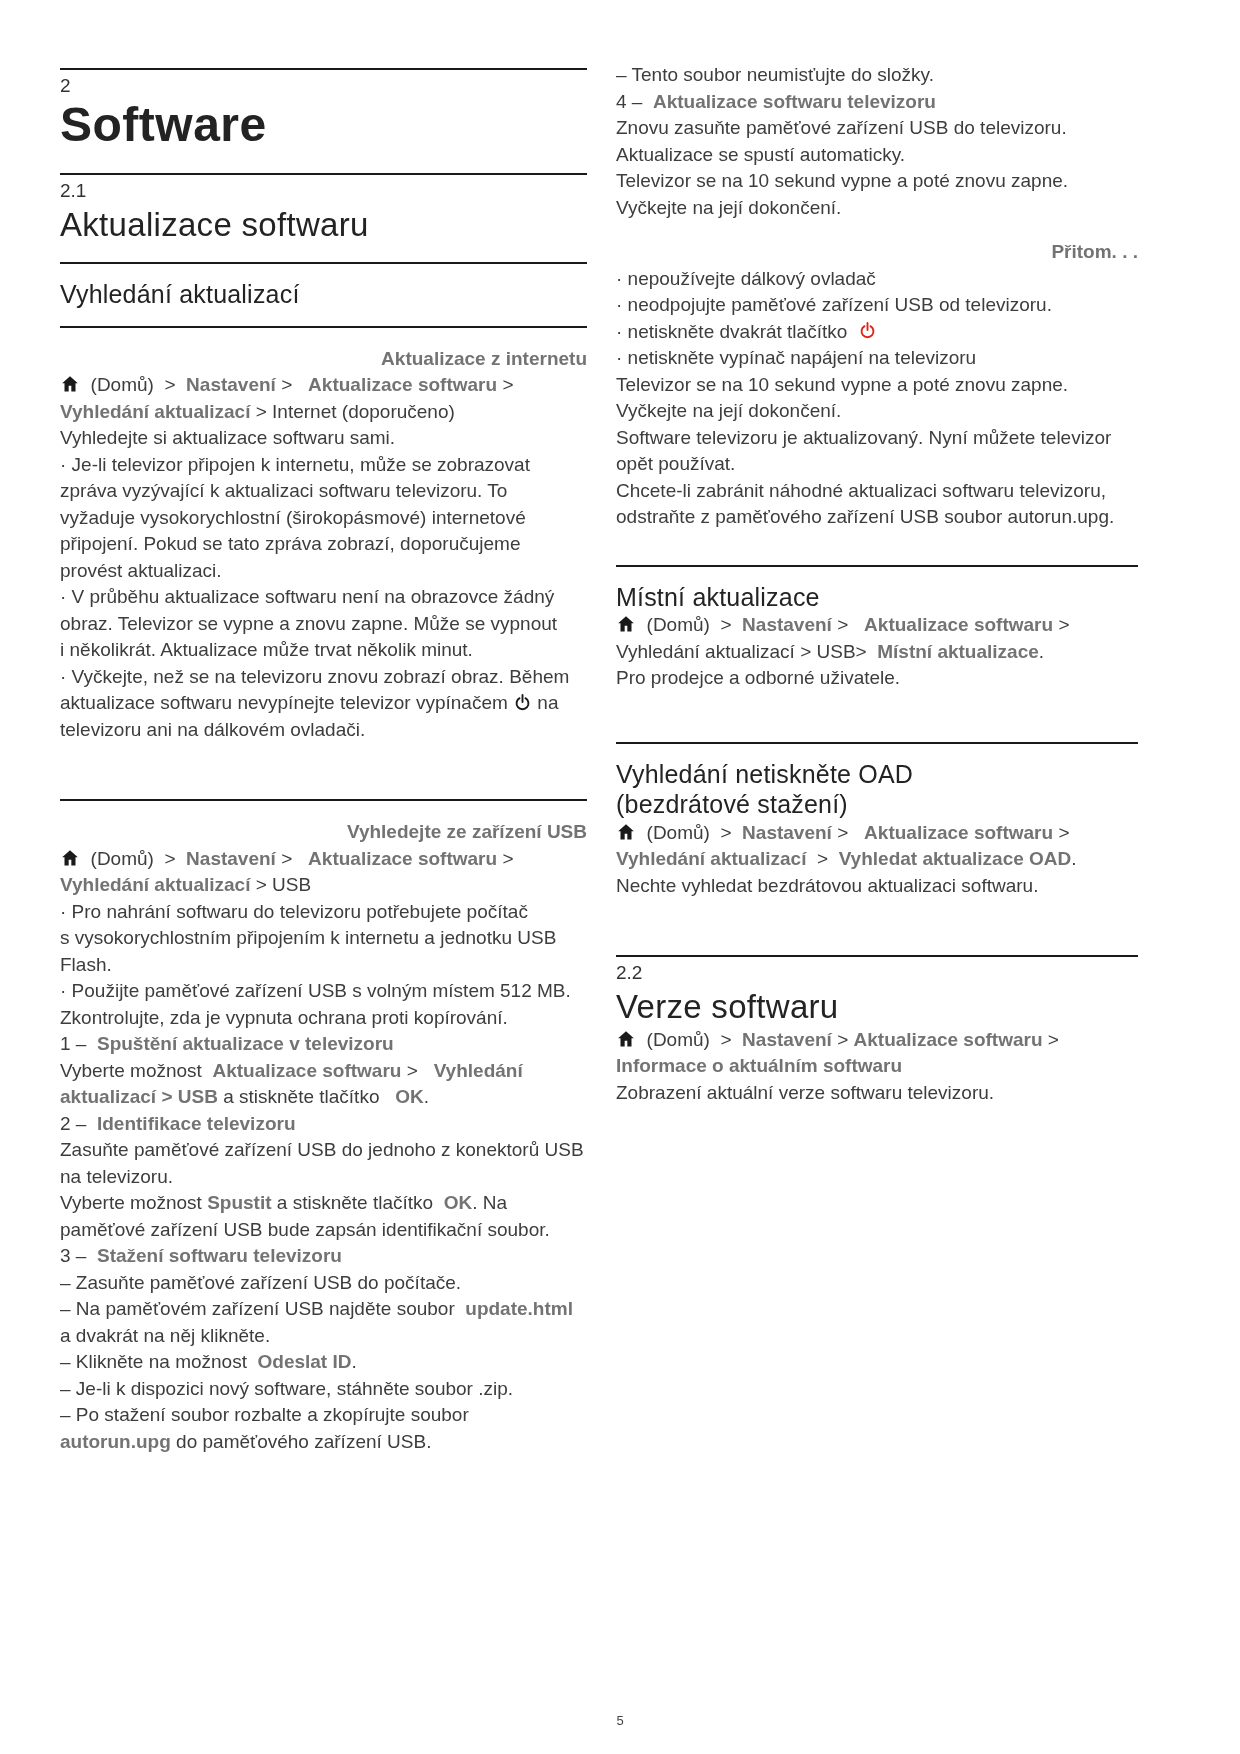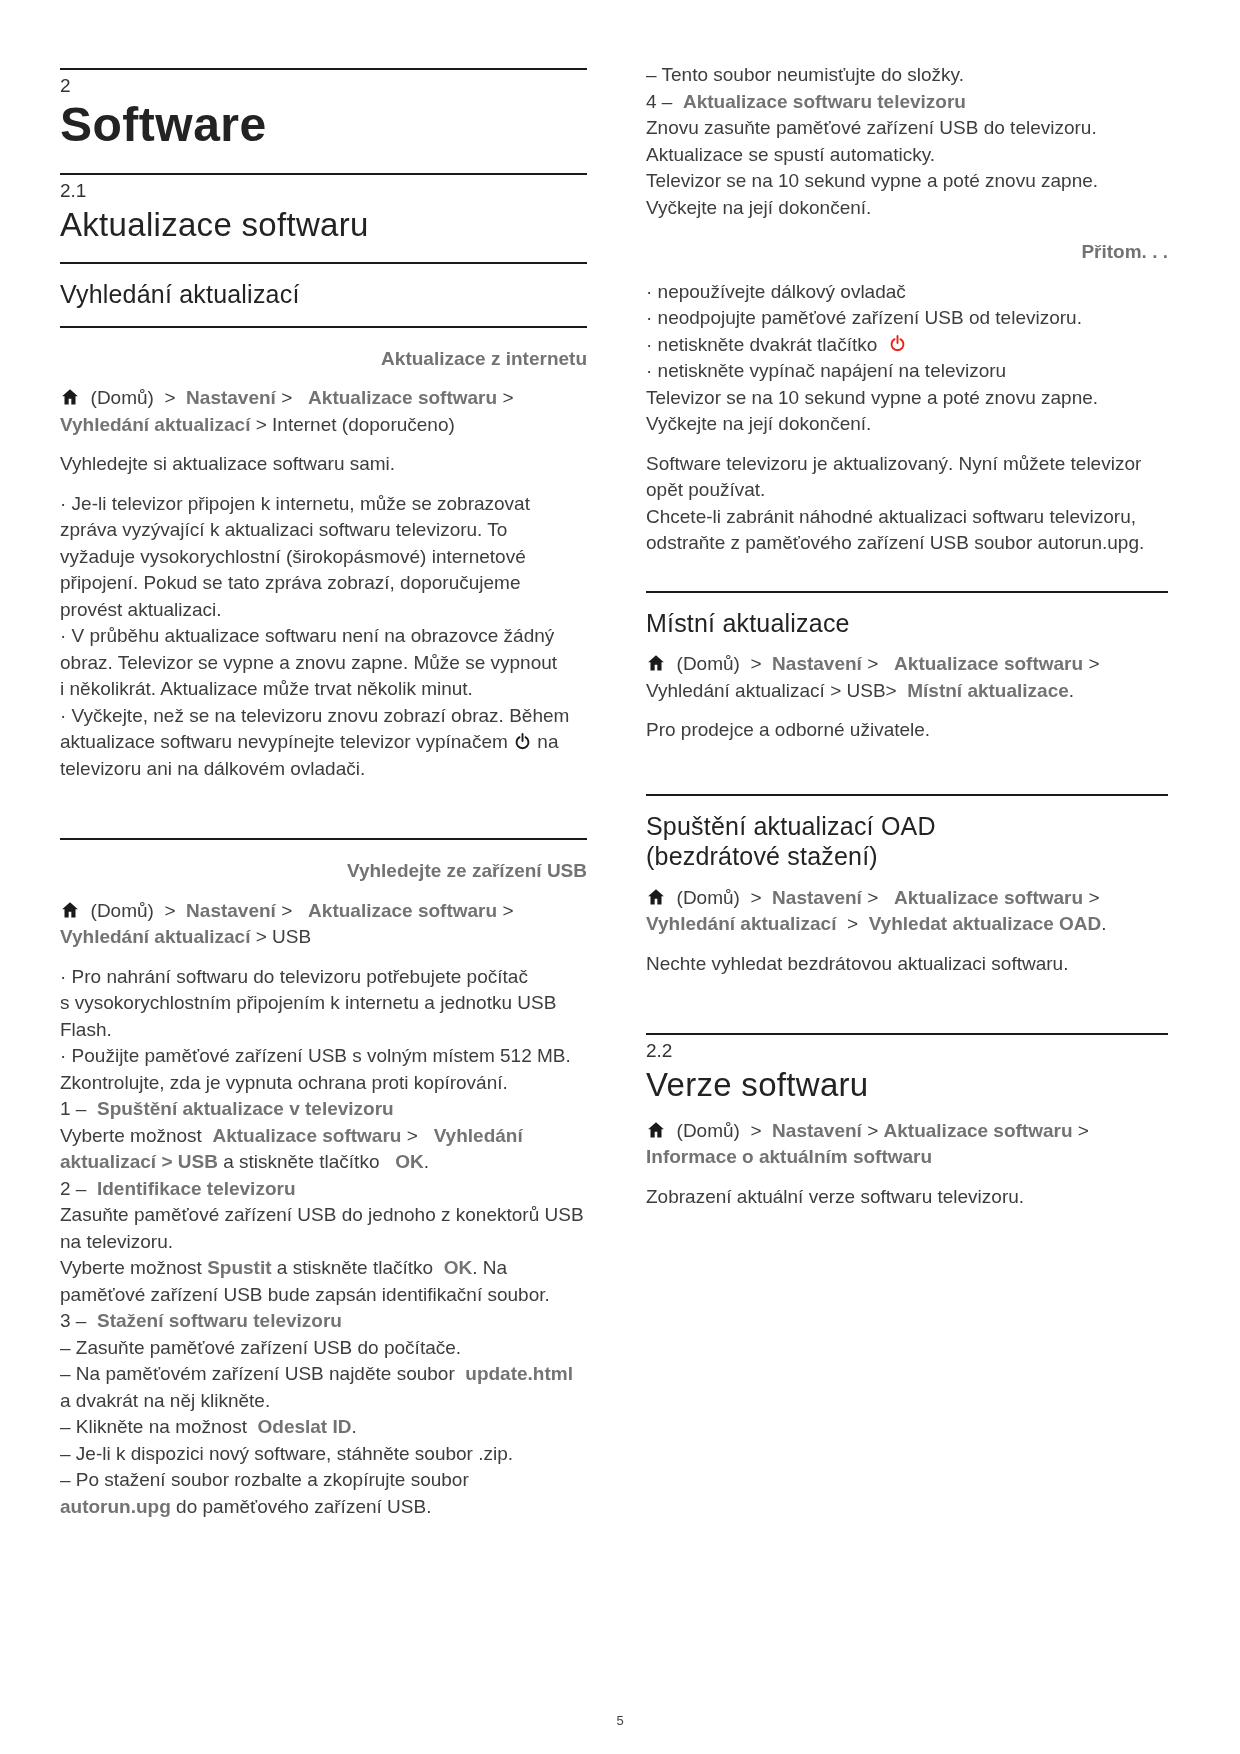--- a/index.html
+++ b/index.html
@@ -1,36 +1,36 @@
 <!DOCTYPE html>
 <html><head>
 <meta charset="utf-8">
 <style>
   html,body{margin:0;padding:0;background:#fff;}
   .page{position:relative;width:1240px;height:1754px;background:#ffffff;overflow:hidden;
         font-family:"Liberation Sans","DejaVu Sans",sans-serif;color:#3d3d3d;}
   .col{position:absolute;top:0;}
   .col-left{left:60px;width:527px;}
-  .col-right{left:646px;width:522px;}
+  .col-right{left:616px;width:522px;}
 
   .rule{border-top:2px solid #1a1a1a;height:0;margin-top:44px;}
   .rule.r-first{margin-top:68px;}
   .rule.r22{margin-top:22px;}
   .rule.r18{margin-top:18px;}
   .rule.r16{margin-top:16px;}
   .rule.r34{margin-top:34px;}
   .rule.r50{margin-top:50px;}
   .rule.r56{margin-top:56px;}
 
   .num{font-size:19px;color:#333;margin-top:5px;line-height:1.15;}
   .h1{font-size:48px;color:#232323;margin-top:2px;line-height:1.08;letter-spacing:.5px;font-weight:700;}
   .h2{font-size:33px;color:#232323;margin-top:4px;line-height:1.18;letter-spacing:.3px;font-weight:400;}
   .h3{font-size:25px;color:#232323;margin-top:15px;line-height:1.22;letter-spacing:.2px;font-weight:400;}
 
-  .p{font-size:19px;line-height:26.5px;margin-top:13px;white-space:pre-wrap;}
+  .p{font-size:19px;line-height:26.5px;white-space:pre-wrap;}
   .p.p-first{margin-top:62px;}
   .p.label{margin-top:18px;text-align:right;}
   .b{font-weight:700;color:#737373;}
 
   .inline-icon{display:inline-block;width:19px;height:19px;vertical-align:-2.5px;color:#1a1a1a;}
   .inline-icon.home{width:20px;height:20px;vertical-align:-3px;}
 
   .footer{position:absolute;left:0;right:0;bottom:26px;text-align:center;
           font-size:13px;color:#444;}
 </style>
@@ -72,21 +72,21 @@
     <path d="M8.25 6.5 A7.5 7.5 0 1 0 15.75 6.5" fill="none" stroke="currentColor" stroke-width="2.4" stroke-linecap="round"></path>
   </svg><br><span>· netiskněte vypínač napájení na televizoru</span><br><span>Televizor se na 10 sekund vypne a&nbsp;poté znovu zapne. Vyčkejte na její dokončení.</span></div>
       <div class="p"><span>Software televizoru je aktualizovaný. Nyní můžete televizor opět používat.</span><br><span>Chcete-li zabránit náhodné aktualizaci softwaru televizoru, odstraňte z&nbsp;paměťového zařízení USB soubor autorun.upg.</span></div>
       <div class="rule r34"></div>
       <div class="h3"><span>Místní aktualizace</span></div>
       <div class="p path"><svg viewBox="0 0 24 24" xmlns="http://www.w3.org/2000/svg" class="inline-icon home">
     <path fill="currentColor" d="M12 2.6 2.6 11.2h2.8V21h5v-6.8h3.2V21h5v-9.8h2.8z"></path>
   </svg><span>  (Domů)  &gt;  </span><span class="b">Nastavení</span><span> &gt;   </span><span class="b">Aktualizace softwaru</span><span> &gt; </span><span>Vyhledání aktualizací &gt; USB&gt;  </span><span class="b">Místní aktualizace</span><span>.</span></div>
       <div class="p"><span>Pro prodejce a&nbsp;odborné uživatele.</span></div>
       <div class="rule r50"></div>
-      <div class="h3"><span>Spuštění aktualizací OAD</span><br><span>(bezdrátové stažení)</span></div>
+      <div class="h3"><span>Vyhledání netiskněte OAD</span><br><span>(bezdrátové stažení)</span></div>
       <div class="p path"><svg viewBox="0 0 24 24" xmlns="http://www.w3.org/2000/svg" class="inline-icon home">
     <path fill="currentColor" d="M12 2.6 2.6 11.2h2.8V21h5v-6.8h3.2V21h5v-9.8h2.8z"></path>
   </svg><span>  (Domů)  &gt;  </span><span class="b">Nastavení</span><span> &gt;   </span><span class="b">Aktualizace softwaru</span><span> &gt;   </span><span class="b">Vyhledání aktualizací</span><span>  &gt;  </span><span class="b">Vyhledat aktualizace OAD</span><span>.</span></div>
       <div class="p"><span>Nechte vyhledat bezdrátovou aktualizaci softwaru.</span></div>
       <div class="rule r56"></div>
       <div class="num"><span>2.2</span></div>
       <div class="h2"><span>Verze softwaru</span></div>
       <div class="p path"><svg viewBox="0 0 24 24" xmlns="http://www.w3.org/2000/svg" class="inline-icon home">
     <path fill="currentColor" d="M12 2.6 2.6 11.2h2.8V21h5v-6.8h3.2V21h5v-9.8h2.8z"></path>
   </svg><span>  (Domů)  &gt;  </span><span class="b">Nastavení</span><span> &gt; </span><span class="b">Aktualizace softwaru</span><span> &gt;   </span><span class="b">Informace o aktuálním softwaru</span></div>

